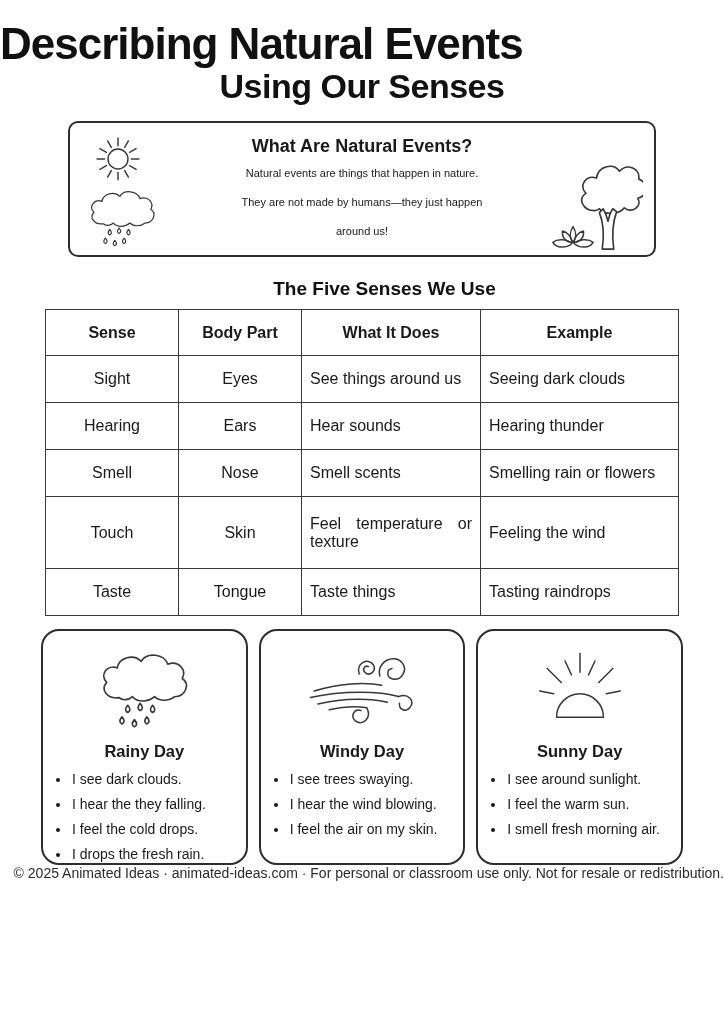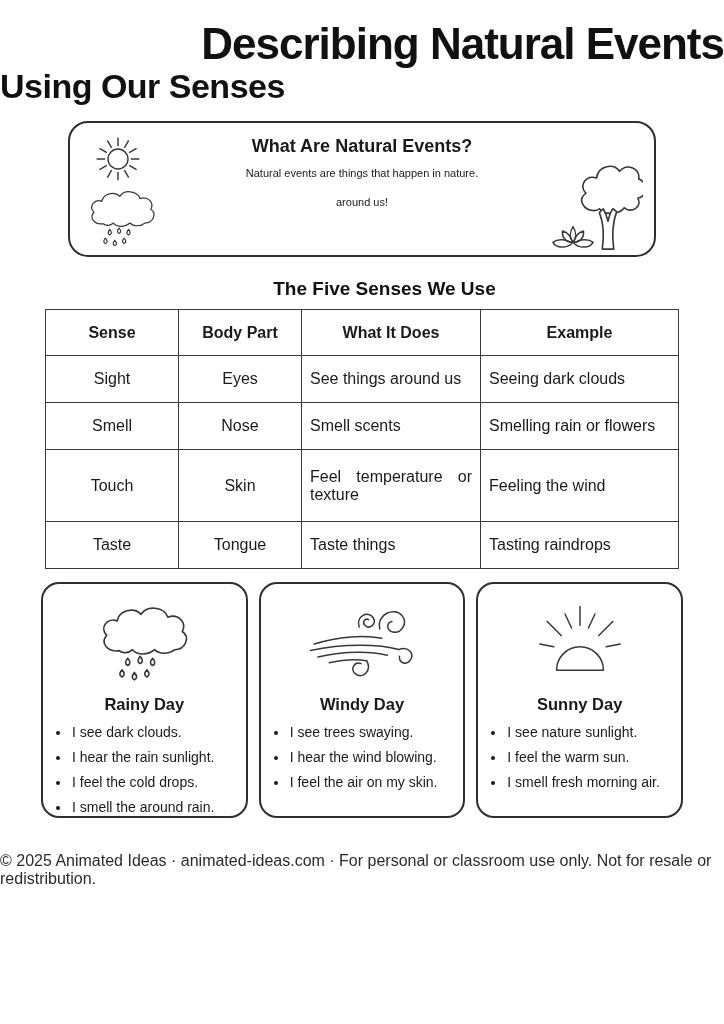--- a/index.html
+++ b/index.html
@@ -4,31 +4,31 @@
 <style>
   * { box-sizing: border-box; }
   html,body { margin:0; padding:0; }
   body {
     width:724px; height:1024px; background:#ffffff;
     font-family:"Liberation Sans", sans-serif; color:#1a1a1a;
   }
   .page { position:relative; width:724px; height:1024px; overflow:hidden; background:#fff; }
 
   .title {
-    margin:20px 0 0; text-align:right;
+    margin:20px 0 0; text-align:left;
     font-size:44px; line-height:1.08; font-weight:700; letter-spacing:-1px; color:#111;
   }
   .subtitle {
-    margin:0; 
+    margin:0; text-align:center;
     font-size:34px; line-height:1.08; font-weight:700; letter-spacing:-0.5px; color:#111;
   }
 
   .info-box {
     position:relative; width:588px; height:136px; margin:17px auto 0;
-    border:2px solid #2e2e2e; border-radius:20px;
+    border:2px solid #2e2e2e; border-radius:10px;
   }
   .info-heading { text-align:center; font-weight:700; font-size:18px; margin-top:13px; }
   .info-text { text-align:center; font-size:11px; line-height:29px; margin-top:2px; padding:0 96px; }
   .icon-abs { position:absolute; }
   .sun-pos { left:23px; top:11px; width:50px; height:50px; }
   .raincloud-pos { left:16px; top:60px; width:72px; height:70px; }
   .tree-pos { right:11px; top:32px; width:70px; height:96px; }
   .lotus-pos { right:58px; bottom:3px; width:46px; height:28px; }
 
   .section-heading { text-align:center; font-weight:700; font-size:19px; color:#111;padding-left:45px; }
@@ -48,21 +48,21 @@
   .cards { width:642px; margin:13px auto 0; display:flex; gap:11px; }
   .card {
     flex:1; height:236px; border:2px solid #2e2e2e; border-radius:18px;
     padding:8px 9px 0 9px; background:#fff;
   }
   .card-icon { height:102px; display:flex; align-items:center; justify-content:center; }
   .card-title { text-align:center; font-weight:700; font-size:16.5px; margin-top:1px; }
   .card ul { margin:6px 0 0; padding-left:19px; font-size:14px; line-height:25px; }
   .card li { padding-left:1px; }
 
-  .footer { text-align:left; font-size:16px; color:#2b2b2b; margin-top:34px; }
+  .footer { text-align:right; font-size:14px; color:#2b2b2b; }
 
   svg.lineart { stroke:#383838; fill:none; stroke-width:1.7; stroke-linecap:round; stroke-linejoin:round; }
   svg.lineart .wfill { fill:#ffffff; }
 </style>
 </head>
 <body>
 
 <div class="page">
 
   <h1 class="title">Describing Natural Events</h1>
@@ -108,20 +108,21 @@
         <path d="M26 3 C30 9 30 16 26 21 C22 16 22 9 26 3 Z"></path>
         <path d="M14 8 C20 9 24 15 25 21 C18 21 13 15 14 8 Z"></path>
         <path d="M38 8 C32 9 28 15 27 21 C34 21 39 15 38 8 Z"></path>
         <path d="M3 21 C9 16 20 18 25 22 C19 28 7 28 3 21 Z"></path>
         <path d="M49 21 C43 16 32 18 27 22 C33 28 45 28 49 21 Z"></path>
       </svg>
     </span>
     <div class="info-heading">What Are Natural Events?</div>
     <div class="info-text">
       <div>Natural events are things that happen in nature.</div>
+      <div>They are not made by humans—they just happen</div>
       <div>around us!</div>
     </div>
   </div>
 
   <div class="section-heading senses-heading">The Five Senses We Use</div>
 
   <table class="senses">
     <colgroup>
         <col style="width:133px">
         <col style="width:123px">
@@ -135,20 +136,26 @@
         <th>What It Does</th>
         <th>Example</th>
       </tr>
     </thead>
     <tbody>
       <tr class="h48">
         <td class="c">Sight</td>
         <td class="c">Eyes</td>
         <td class="l">See things around us</td>
         <td class="l">Seeing dark clouds</td>
+      </tr>
+      <tr class="h48">
+        <td class="c">Hearing</td>
+        <td class="c">Ears</td>
+        <td class="l">Hear sounds</td>
+        <td class="l">Hearing thunder</td>
       </tr>
       <tr class="h48">
         <td class="c">Smell</td>
         <td class="c">Nose</td>
         <td class="l">Smell scents</td>
         <td class="l">Smelling rain or flowers</td>
       </tr>
       <tr class="h72">
         <td class="c">Touch</td>
         <td class="c">Skin</td>
@@ -175,23 +182,23 @@
           <path d="M0 0 C3 3.5 3 6 0 7.5 C-3 6 -3 3.5 0 0 Z" transform="translate(46,60)"></path>
           <path d="M0 0 C3 3.5 3 6 0 7.5 C-3 6 -3 3.5 0 0 Z" transform="translate(59,62)"></path>
           <path d="M0 0 C3 3.5 3 6 0 7.5 C-3 6 -3 3.5 0 0 Z" transform="translate(27,74)"></path>
           <path d="M0 0 C3 3.5 3 6 0 7.5 C-3 6 -3 3.5 0 0 Z" transform="translate(40,77)"></path>
           <path d="M0 0 C3 3.5 3 6 0 7.5 C-3 6 -3 3.5 0 0 Z" transform="translate(53,74)"></path>
         </svg>
       </div>
       <div class="card-title">Rainy Day</div>
       <ul>
         <li>I see dark clouds.</li>
-        <li>I hear the rain sunlight.</li>
+        <li>I hear the they falling.</li>
         <li>I feel the cold drops.</li>
-        <li>I smell the around rain.</li>
+        <li>I drops the fresh rain.</li>
       </ul>
     </div>
 
     <div class="card">
       <div class="card-icon">
         <svg class="lineart" viewBox="0 0 130 95" width="122" height="89" style="stroke-width:1.6">
           <path d="M62 30 C58 18 72 12 77 20 C81 27 73 33 68 28 C65 25 68 20 72 22"></path>
           <path d="M84 32 C80 16 100 8 108 18 C114 26 107 38 97 35 C91 33 91 25 97 24"></path>
           <path d="M14 48 C40 40 68 38 86 42"></path>
           <path d="M10 55 C45 47 85 48 104 54"></path>
@@ -217,21 +224,21 @@
           <line x1="49" y1="16" x2="56" y2="31"></line>
           <line x1="81" y1="16" x2="74" y2="31"></line>
           <line x1="30" y1="24" x2="45" y2="39"></line>
           <line x1="100" y1="24" x2="85" y2="39"></line>
           <line x1="22" y1="48" x2="37" y2="51"></line>
           <line x1="108" y1="48" x2="93" y2="51"></line>
         </svg>
       </div>
       <div class="card-title">Sunny Day</div>
       <ul>
-        <li>I see nature sunlight.</li>
+        <li>I see around sunlight.</li>
         <li>I feel the warm sun.</li>
         <li>I smell fresh morning air.</li>
       </ul>
     </div>
 
   </div>
 
   <div class="footer">© 2025 Animated Ideas · animated-ideas.com · For personal or classroom use only. Not for resale or redistribution.</div>
 
 </div>

